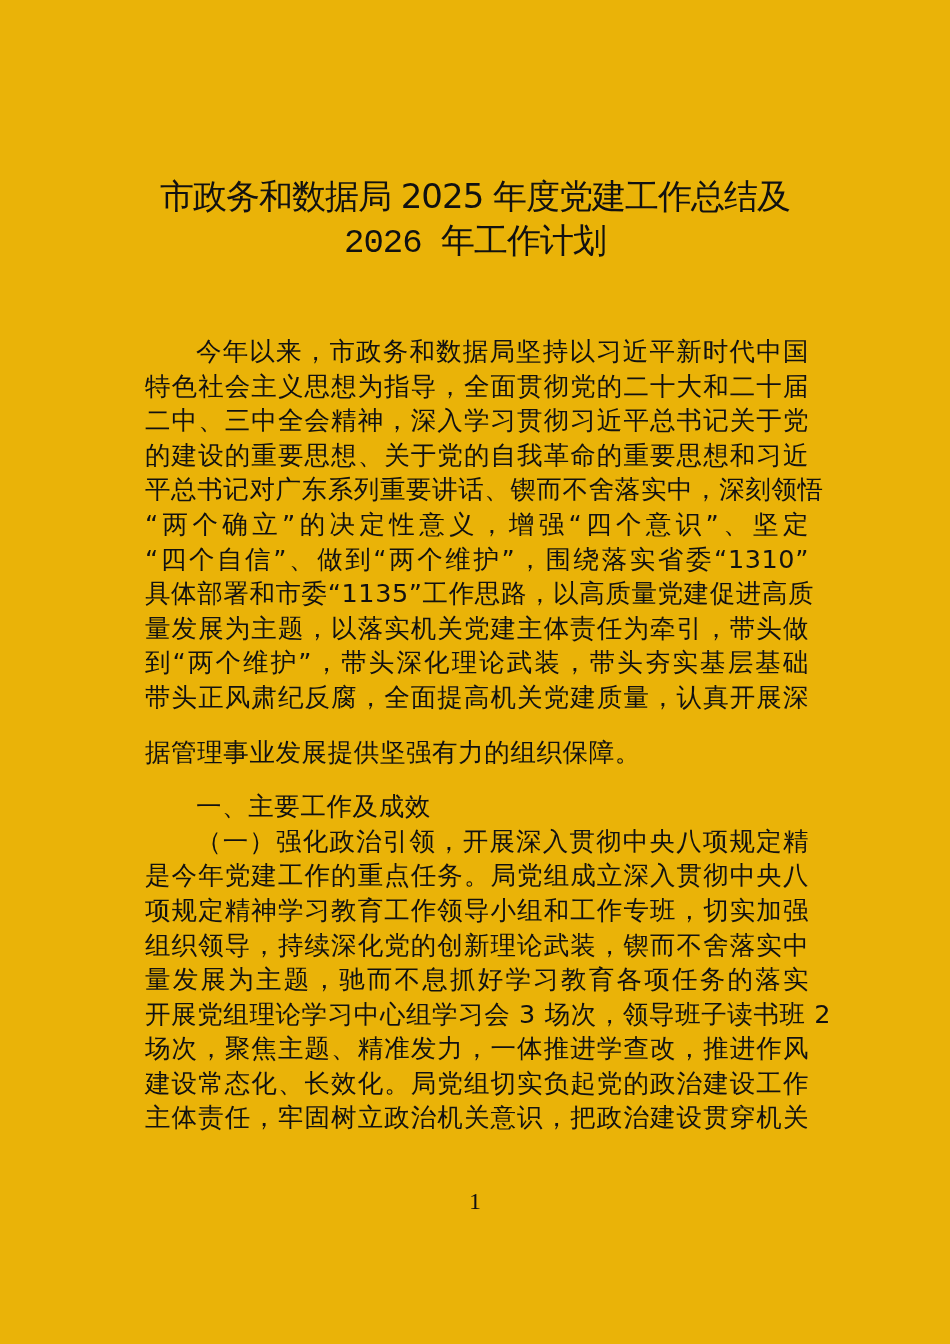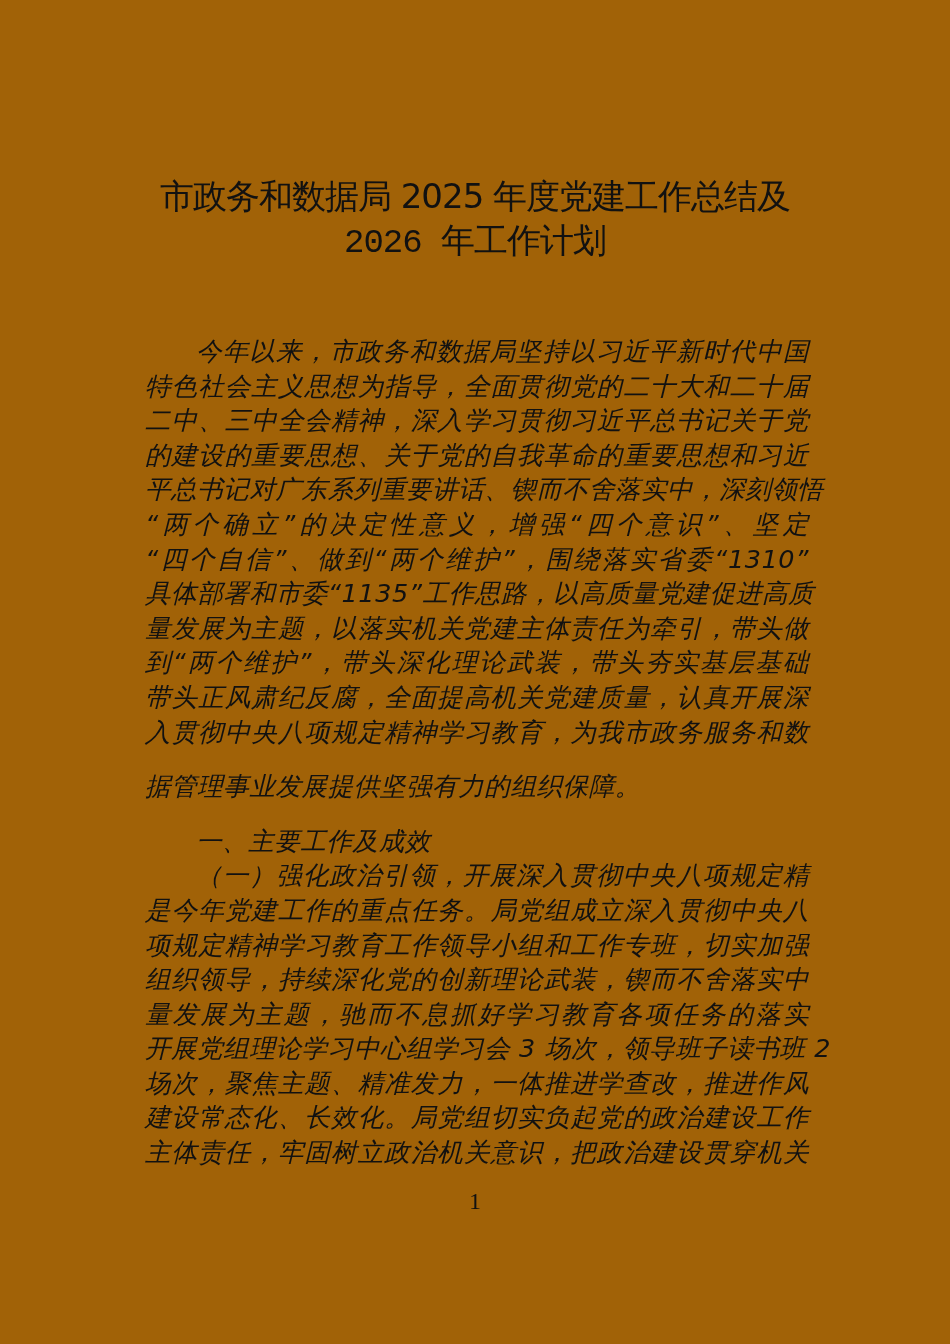--- a/index.html
+++ b/index.html
@@ -1,25 +1,25 @@
 <!DOCTYPE html>
 <html><head>
 <meta charset="utf-8">
 <style>
   html, body { margin: 0; padding: 0; background: #ffffff; }
   body { width: 950px; height: 1344px; position: relative; overflow: hidden;
          font-family: "DejaVu Sans", "Liberation Sans", sans-serif; color: #111; }
-  .page { position: absolute; left: 0; top: 0; width: 950px; height: 1344px; background: #a16207; }
+  .page { position: absolute; left: 0; top: 0; width: 950px; height: 1344px; background: #eab308; }
   .title { position: absolute; left: 100px; width: 750px; text-align: center;
            font-size: 34px; letter-spacing: -1px; color: #111; white-space: nowrap; }
   .t1 { top: 174px; }
   .t2 { top: 218px; font-family: Liberation Mono, monospace; }
   .body { position: absolute; left: 145px; top: 334px; width: 664px; }
   .line { height: 34.6px; line-height: 34.6px; font-size: 25.5px; white-space: nowrap;
-          letter-spacing: 0.6px; text-align: justify; text-align-last: justify; font-style: italic; }
+          letter-spacing: 0.6px; text-align: justify; text-align-last: justify; }
   .line.last { text-align-last: left; margin-top: 20px; }
   .indent { padding-left: 51px; }
   .pagenum { position: absolute; top: 1188px; left: 0; width: 950px; text-align: center;
              font-family: "Liberation Serif", serif; font-size: 24px; }
 </style>
 </head>
 <body>
 
 <div class="page">
   <div class="title t1">市政务和数据局 2025 年度党建工作总结及</div>
@@ -30,21 +30,20 @@
     <div class="line">特色社会主义思想为指导，全面贯彻党的二十大和二十届</div>
     <div class="line">二中、三中全会精神，深入学习贯彻习近平总书记关于党</div>
     <div class="line">的建设的重要思想、关于党的自我革命的重要思想和习近</div>
     <div class="line">平总书记对广东系列重要讲话、锲而不舍落实中，深刻领悟</div>
     <div class="line">“两个确立”的决定性意义，增强“四个意识”、坚定</div>
     <div class="line">“四个自信”、做到“两个维护”，围绕落实省委“1310”</div>
     <div class="line">具体部署和市委“1135”工作思路，以高质量党建促进高质</div>
     <div class="line">量发展为主题，以落实机关党建主体责任为牵引，带头做</div>
     <div class="line">到“两个维护”，带头深化理论武装，带头夯实基层基础</div>
     <div class="line">带头正风肃纪反腐，全面提高机关党建质量，认真开展深</div>
-    <div class="line">入贯彻中央八项规定精神学习教育，为我市政务服务和数</div>
     <div class="line last">据管理事业发展提供坚强有力的组织保障。</div>
     <div class="line last indent">一、主要工作及成效</div>
     <div class="line indent">（一）强化政治引领，开展深入贯彻中央八项规定精</div>
     <div class="line">是今年党建工作的重点任务。局党组成立深入贯彻中央八</div>
     <div class="line">项规定精神学习教育工作领导小组和工作专班，切实加强</div>
     <div class="line">组织领导，持续深化党的创新理论武装，锲而不舍落实中</div>
     <div class="line">量发展为主题，驰而不息抓好学习教育各项任务的落实</div>
     <div class="line">开展党组理论学习中心组学习会 3 场次，领导班子读书班 2</div>
     <div class="line">场次，聚焦主题、精准发力，一体推进学查改，推进作风</div>
     <div class="line">建设常态化、长效化。局党组切实负起党的政治建设工作</div>

